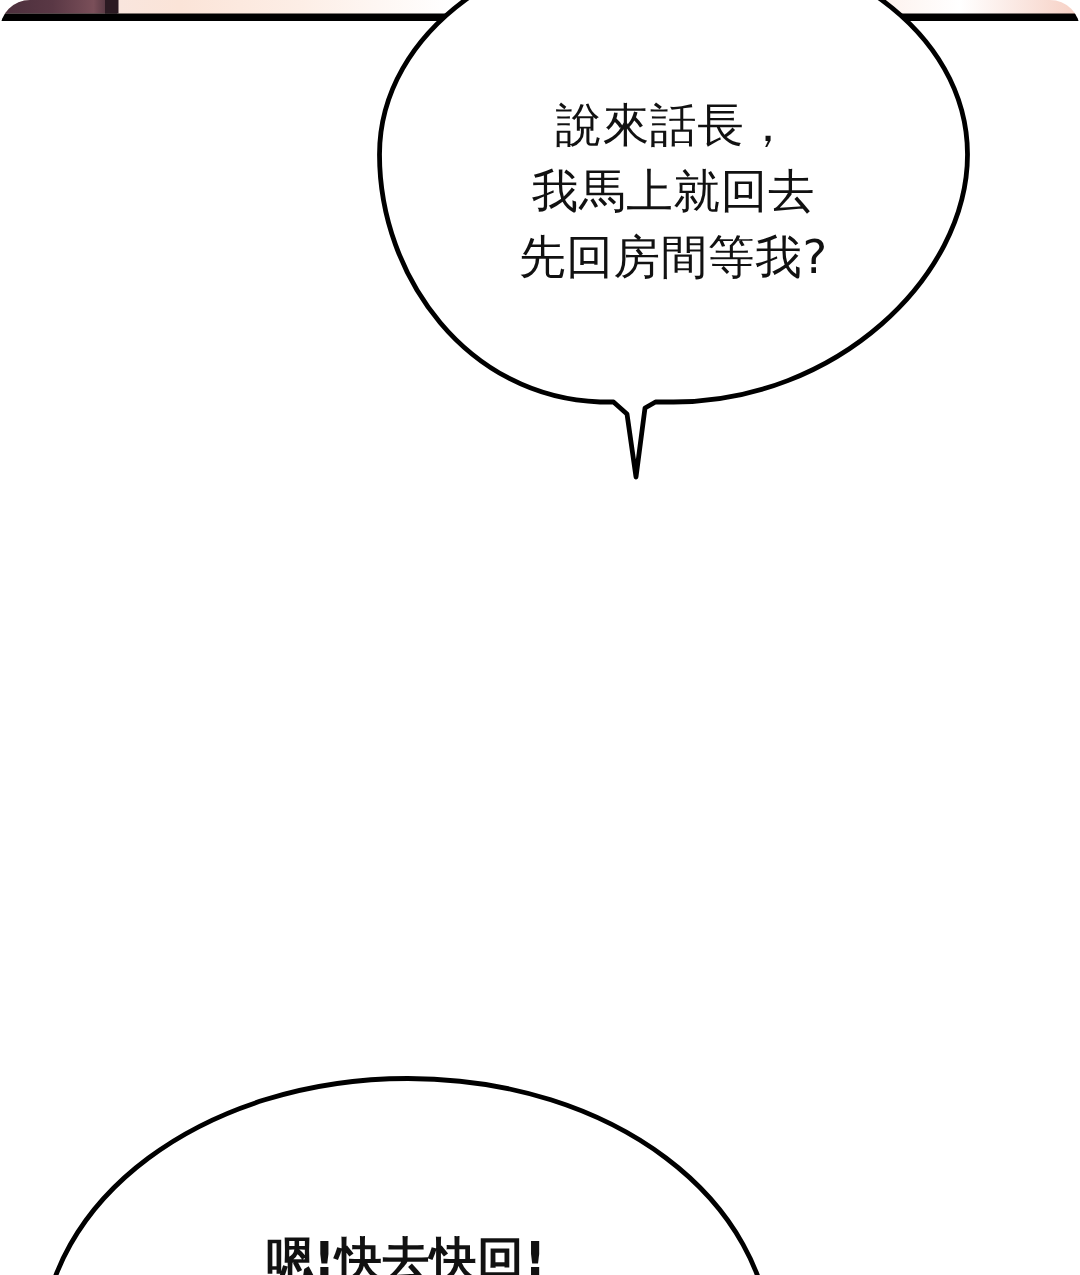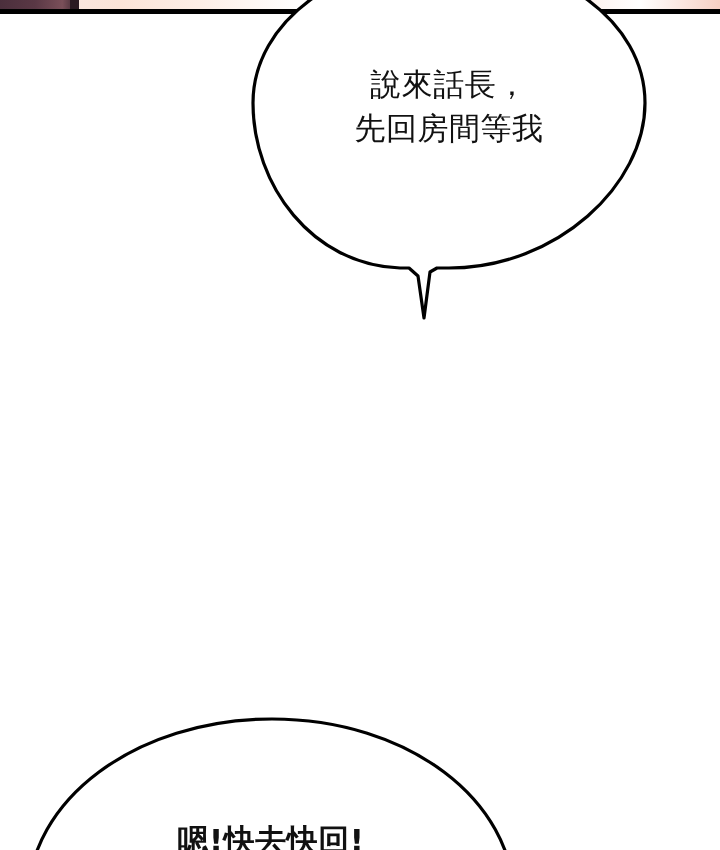--- a/index.html
+++ b/index.html
@@ -9,20 +9,21 @@
   }
   body {
     font-family: "DejaVu Sans", "Liberation Sans", sans-serif;
   }
   #comic-page {
     position: relative;
     width: 720px;
     height: 850px;
     background: #ffffff;
     overflow: hidden;
+    border-radius: 20px;
   }
 
   
   .panel-strip {
     position: absolute;
     left: 0;
     top: 0;
     width: 720px;
     height: 14px;
     overflow: hidden;
@@ -135,20 +136,21 @@
              C 253 21 341 -42 449 -42 Z"></path>
 
     <path fill="#ffffff" stroke="#000000" stroke-width="3.2" stroke-linejoin="round" stroke-linecap="round" d="M 28 900
              C 28 800 136 719 272 719
              C 408 719 514 800 514 900
              Z"></path>
   </svg>
 
   <div class="bubble-text" id="main-bubble-text">
     <span class="tline">說來話長，</span>
-    <span class="tline">先回房間等我</span>
+    <span class="tline">我馬上就回去</span>
+    <span class="tline">先回房間等我?</span>
   </div>
 
   <div class="bubble-text" id="lower-bubble-text">
     <span class="tline">嗯!快去快回!</span>
   </div>
 
 </div>
 
 </body></html>

